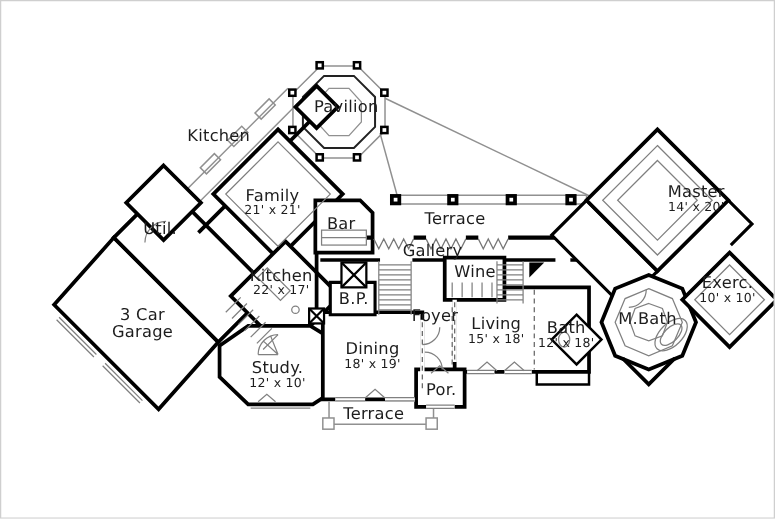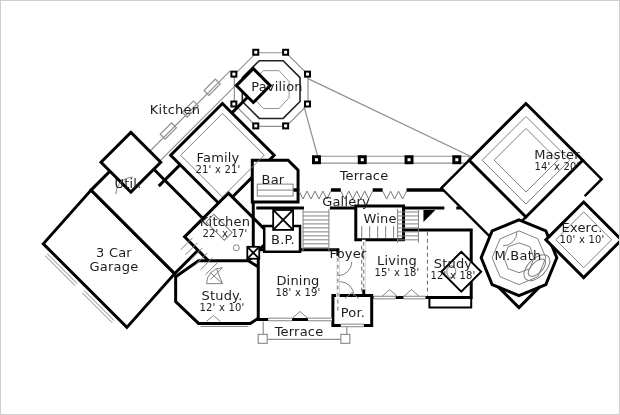--- a/index.html
+++ b/index.html
@@ -213,21 +213,21 @@
         <div class="rn">B.P.</div>
       </div>
   <div class="lbl" style="left:347px;top:253px">
         <div class="rn">Foyer</div>
       </div>
   <div class="lbl" style="left:396px;top:265px">
         <div class="rn">Living</div>
         <div class="rd">15' x 18'</div>
       </div>
   <div class="lbl" style="left:452px;top:268px">
-        <div class="rn">Study</div>
+        <div class="rn">Bath</div>
         <div class="rd">12' x 18'</div>
       </div>
   <div class="lbl" style="left:556px;top:159px">
         <div class="rn">Master</div>
         <div class="rd">14' x 20'</div>
       </div>
   <div class="lbl" style="left:517px;top:255px">
         <div class="rn">M.Bath</div>
       </div>
   <div class="lbl" style="left:581px;top:232px">

